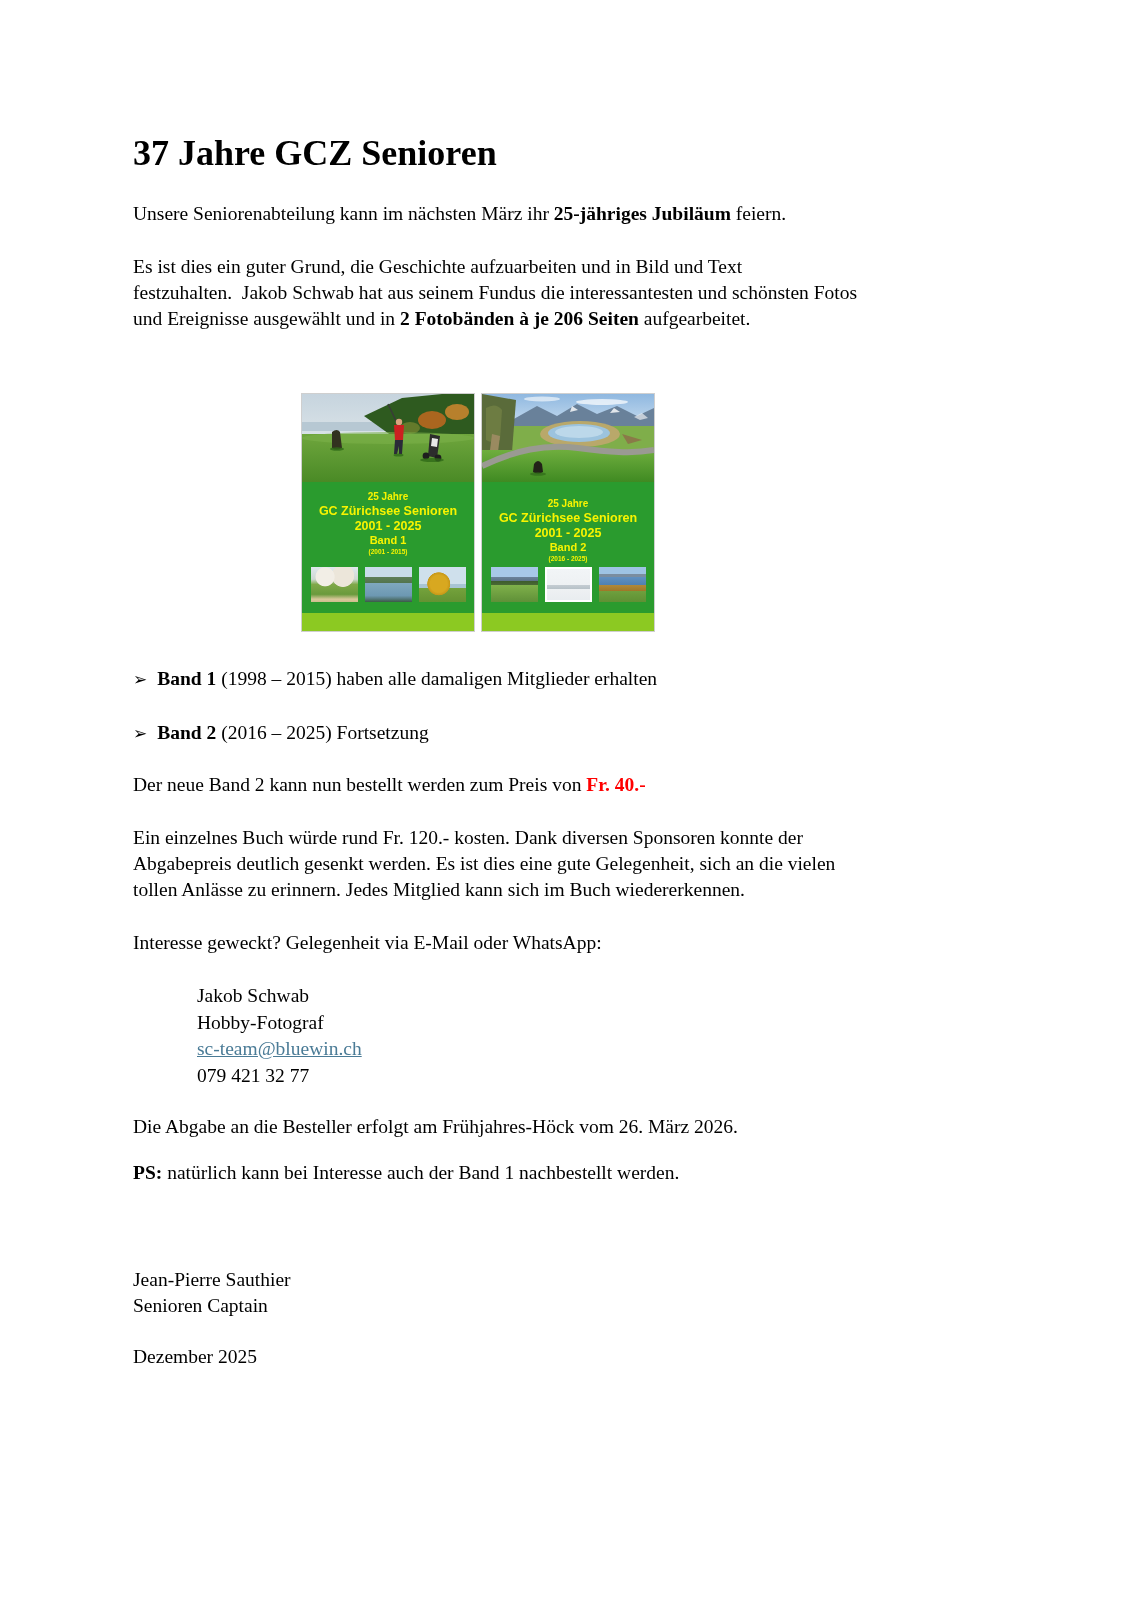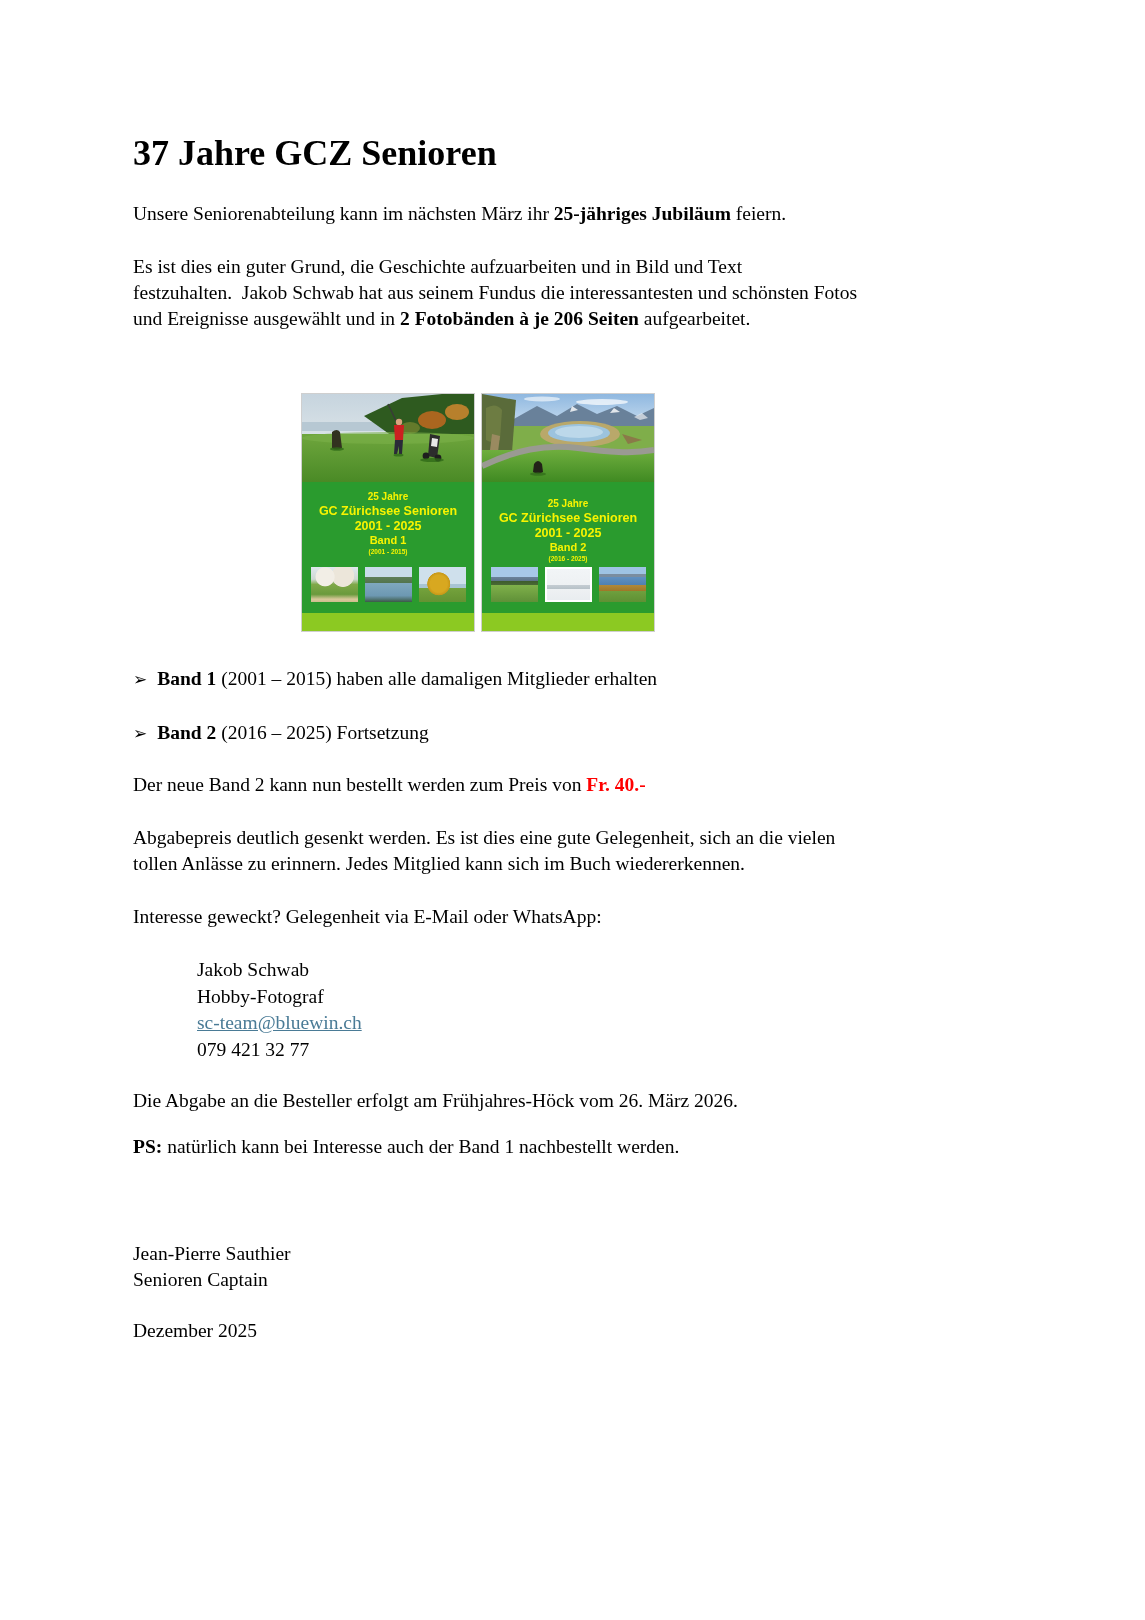--- a/index.html
+++ b/index.html
@@ -233,31 +233,32 @@
           </div>
         </div>
         <div class="cover-stripe"></div>
       </div>
 
     </div>
 
     <div class="bullets">
       <div class="bullet">
         <span class="bullet-marker">➢</span>
-        <span><b>Band 1</b><span> (2001 – 2015) haben alle damaligen Mitglieder erhalten</span></span>
+        <span><b>Band 1</b><span> (1998 – 2015) haben alle damaligen Mitglieder erhalten</span></span>
       </div>
       <div class="bullet">
         <span class="bullet-marker">➢</span>
         <span><b>Band 2</b><span> (2016 – 2025) Fortsetzung</span></span>
       </div>
     </div>
 
     <p class="para mt26"><span>Der neue Band 2 kann nun bestellt werden zum Preis von </span><span class="price">Fr. 40.-</span></p>
 
     <p class="para mt27">
+      <span style="display:block">Ein einzelnes Buch würde rund Fr. 120.- kosten. Dank diversen Sponsoren konnte der</span>
       <span style="display:block">Abgabepreis deutlich gesenkt werden. Es ist dies eine gute Gelegenheit, sich an die vielen</span>
       <span style="display:block">tollen Anlässe zu erinnern. Jedes Mitglied kann sich im Buch wiedererkennen.</span>
     </p>
 
     <p class="para mt27">Interesse geweckt? Gelegenheit via E-Mail oder WhatsApp:</p>
 
     <div class="contact-block">
       <div>Jakob Schwab</div>
       <div>Hobby-Fotograf</div>
       <div><a class="email-link">sc-team@bluewin.ch</a></div>

